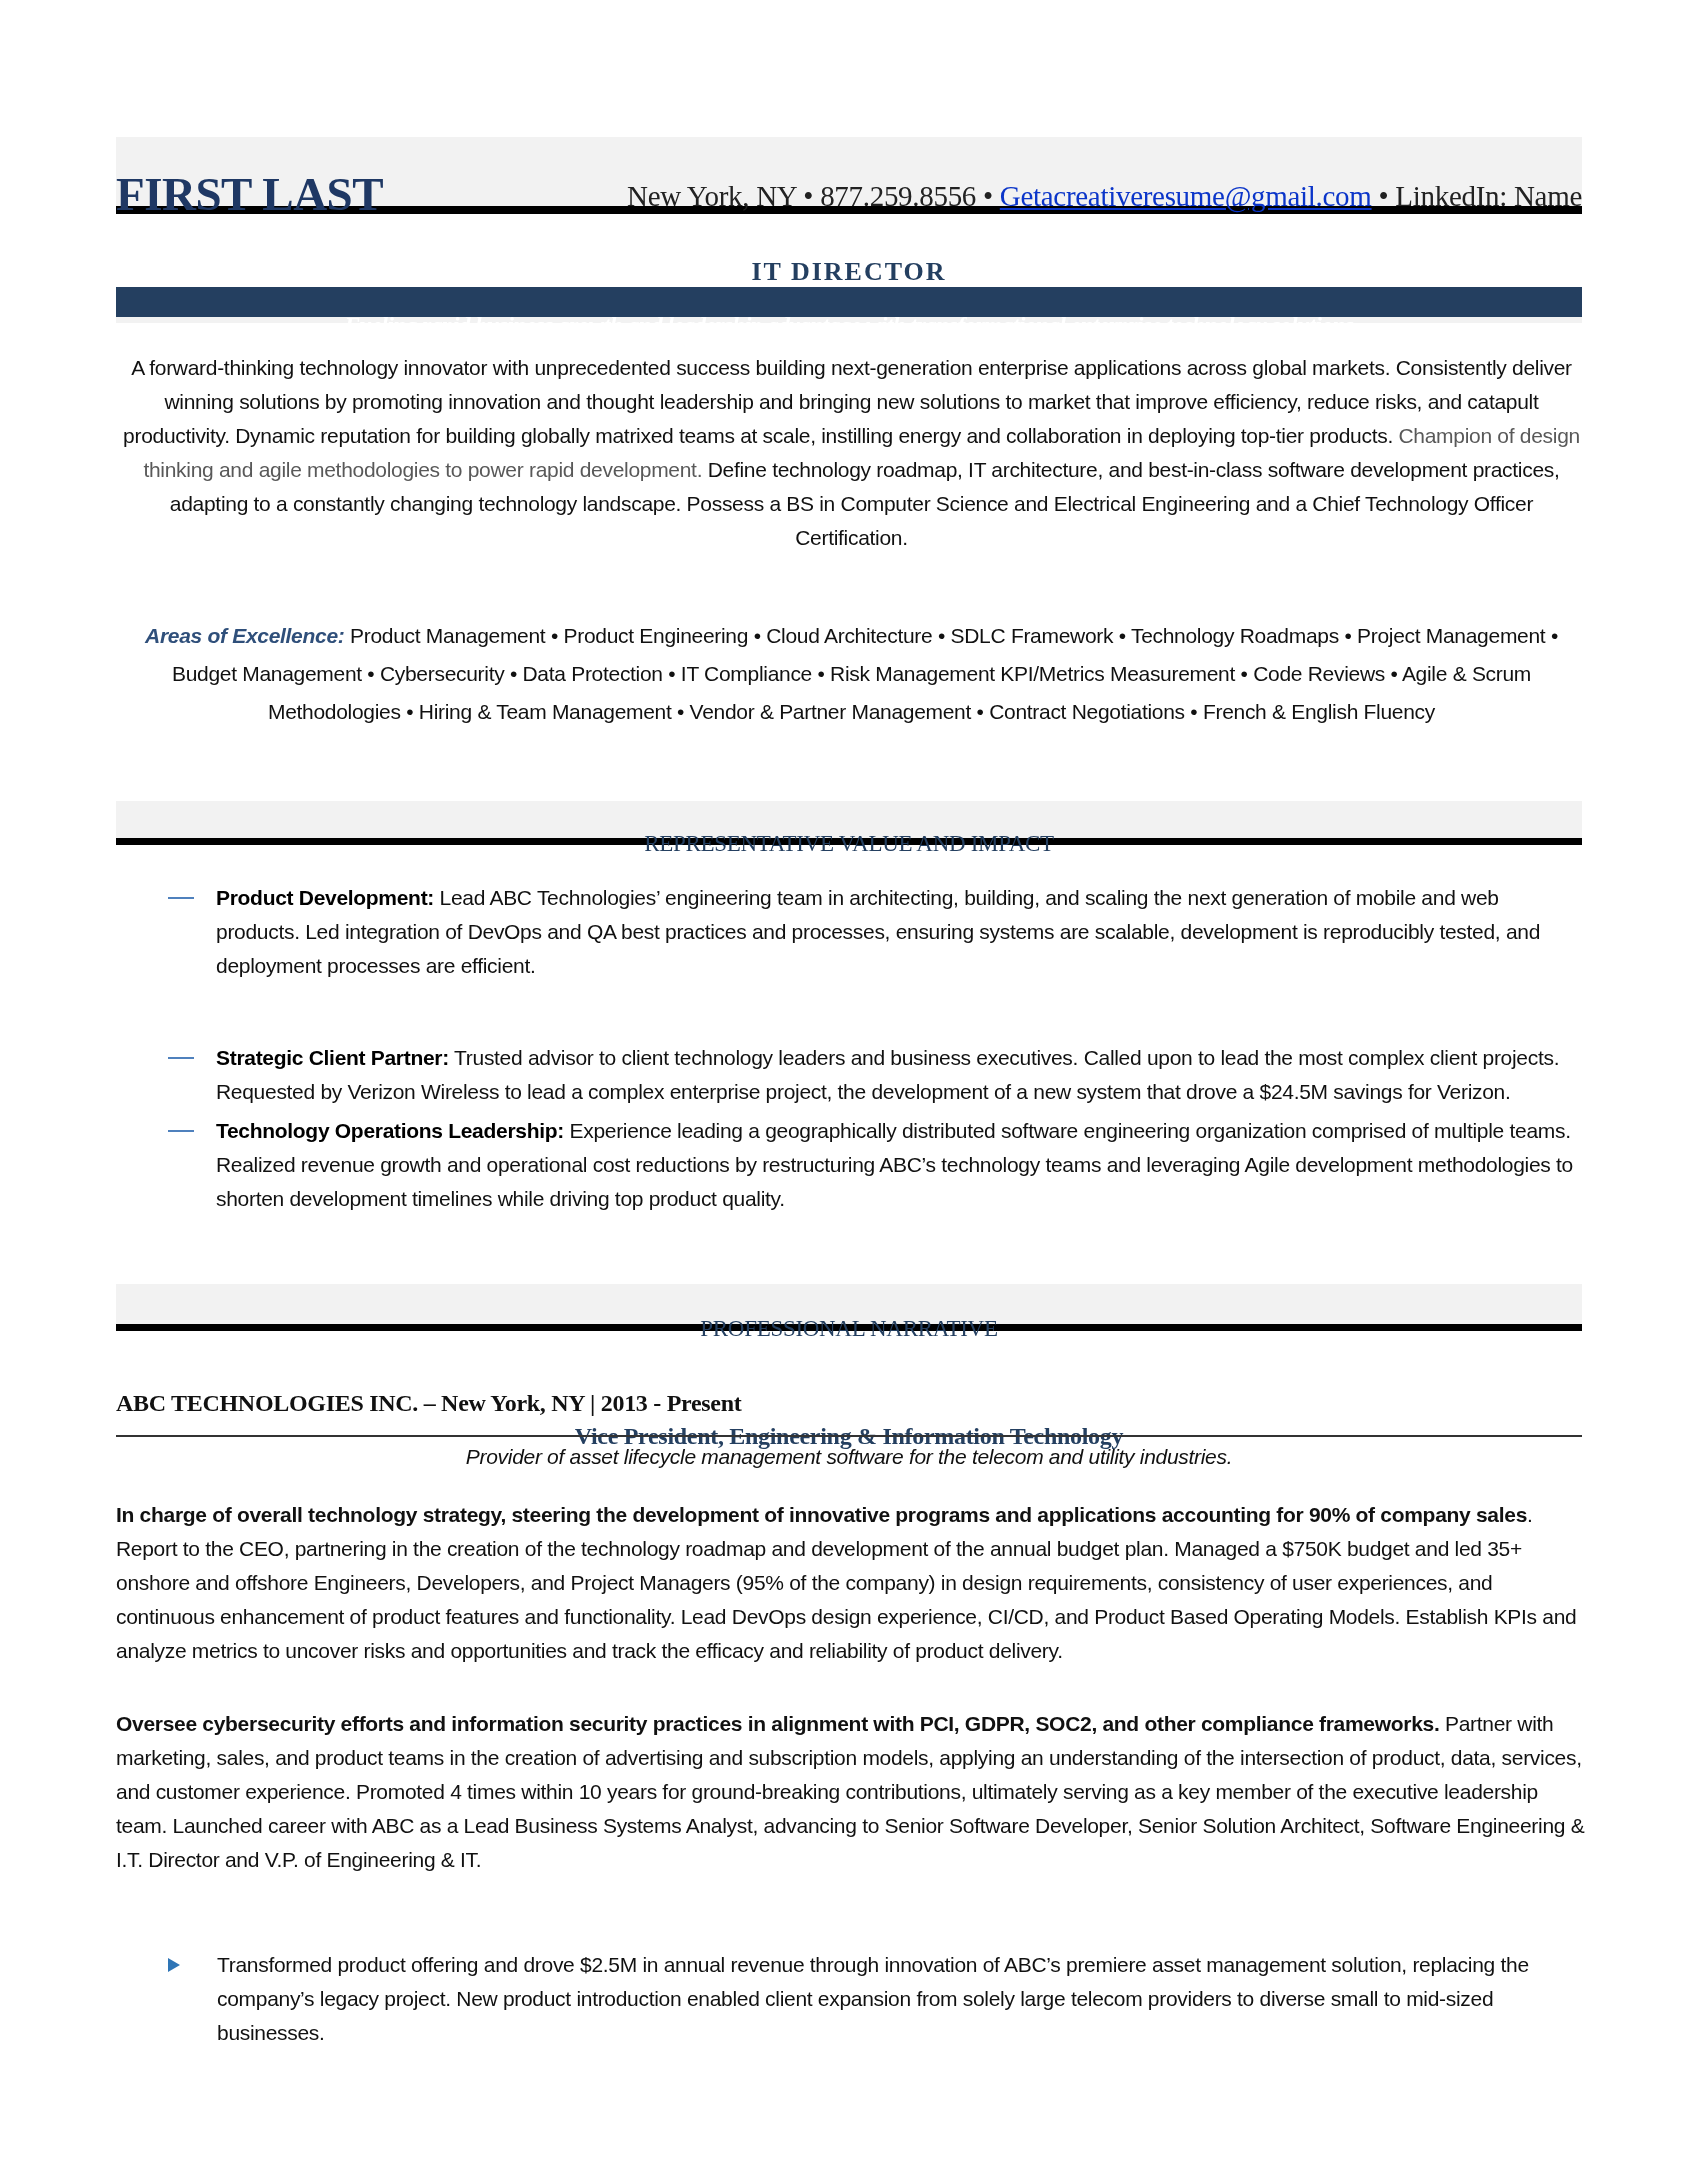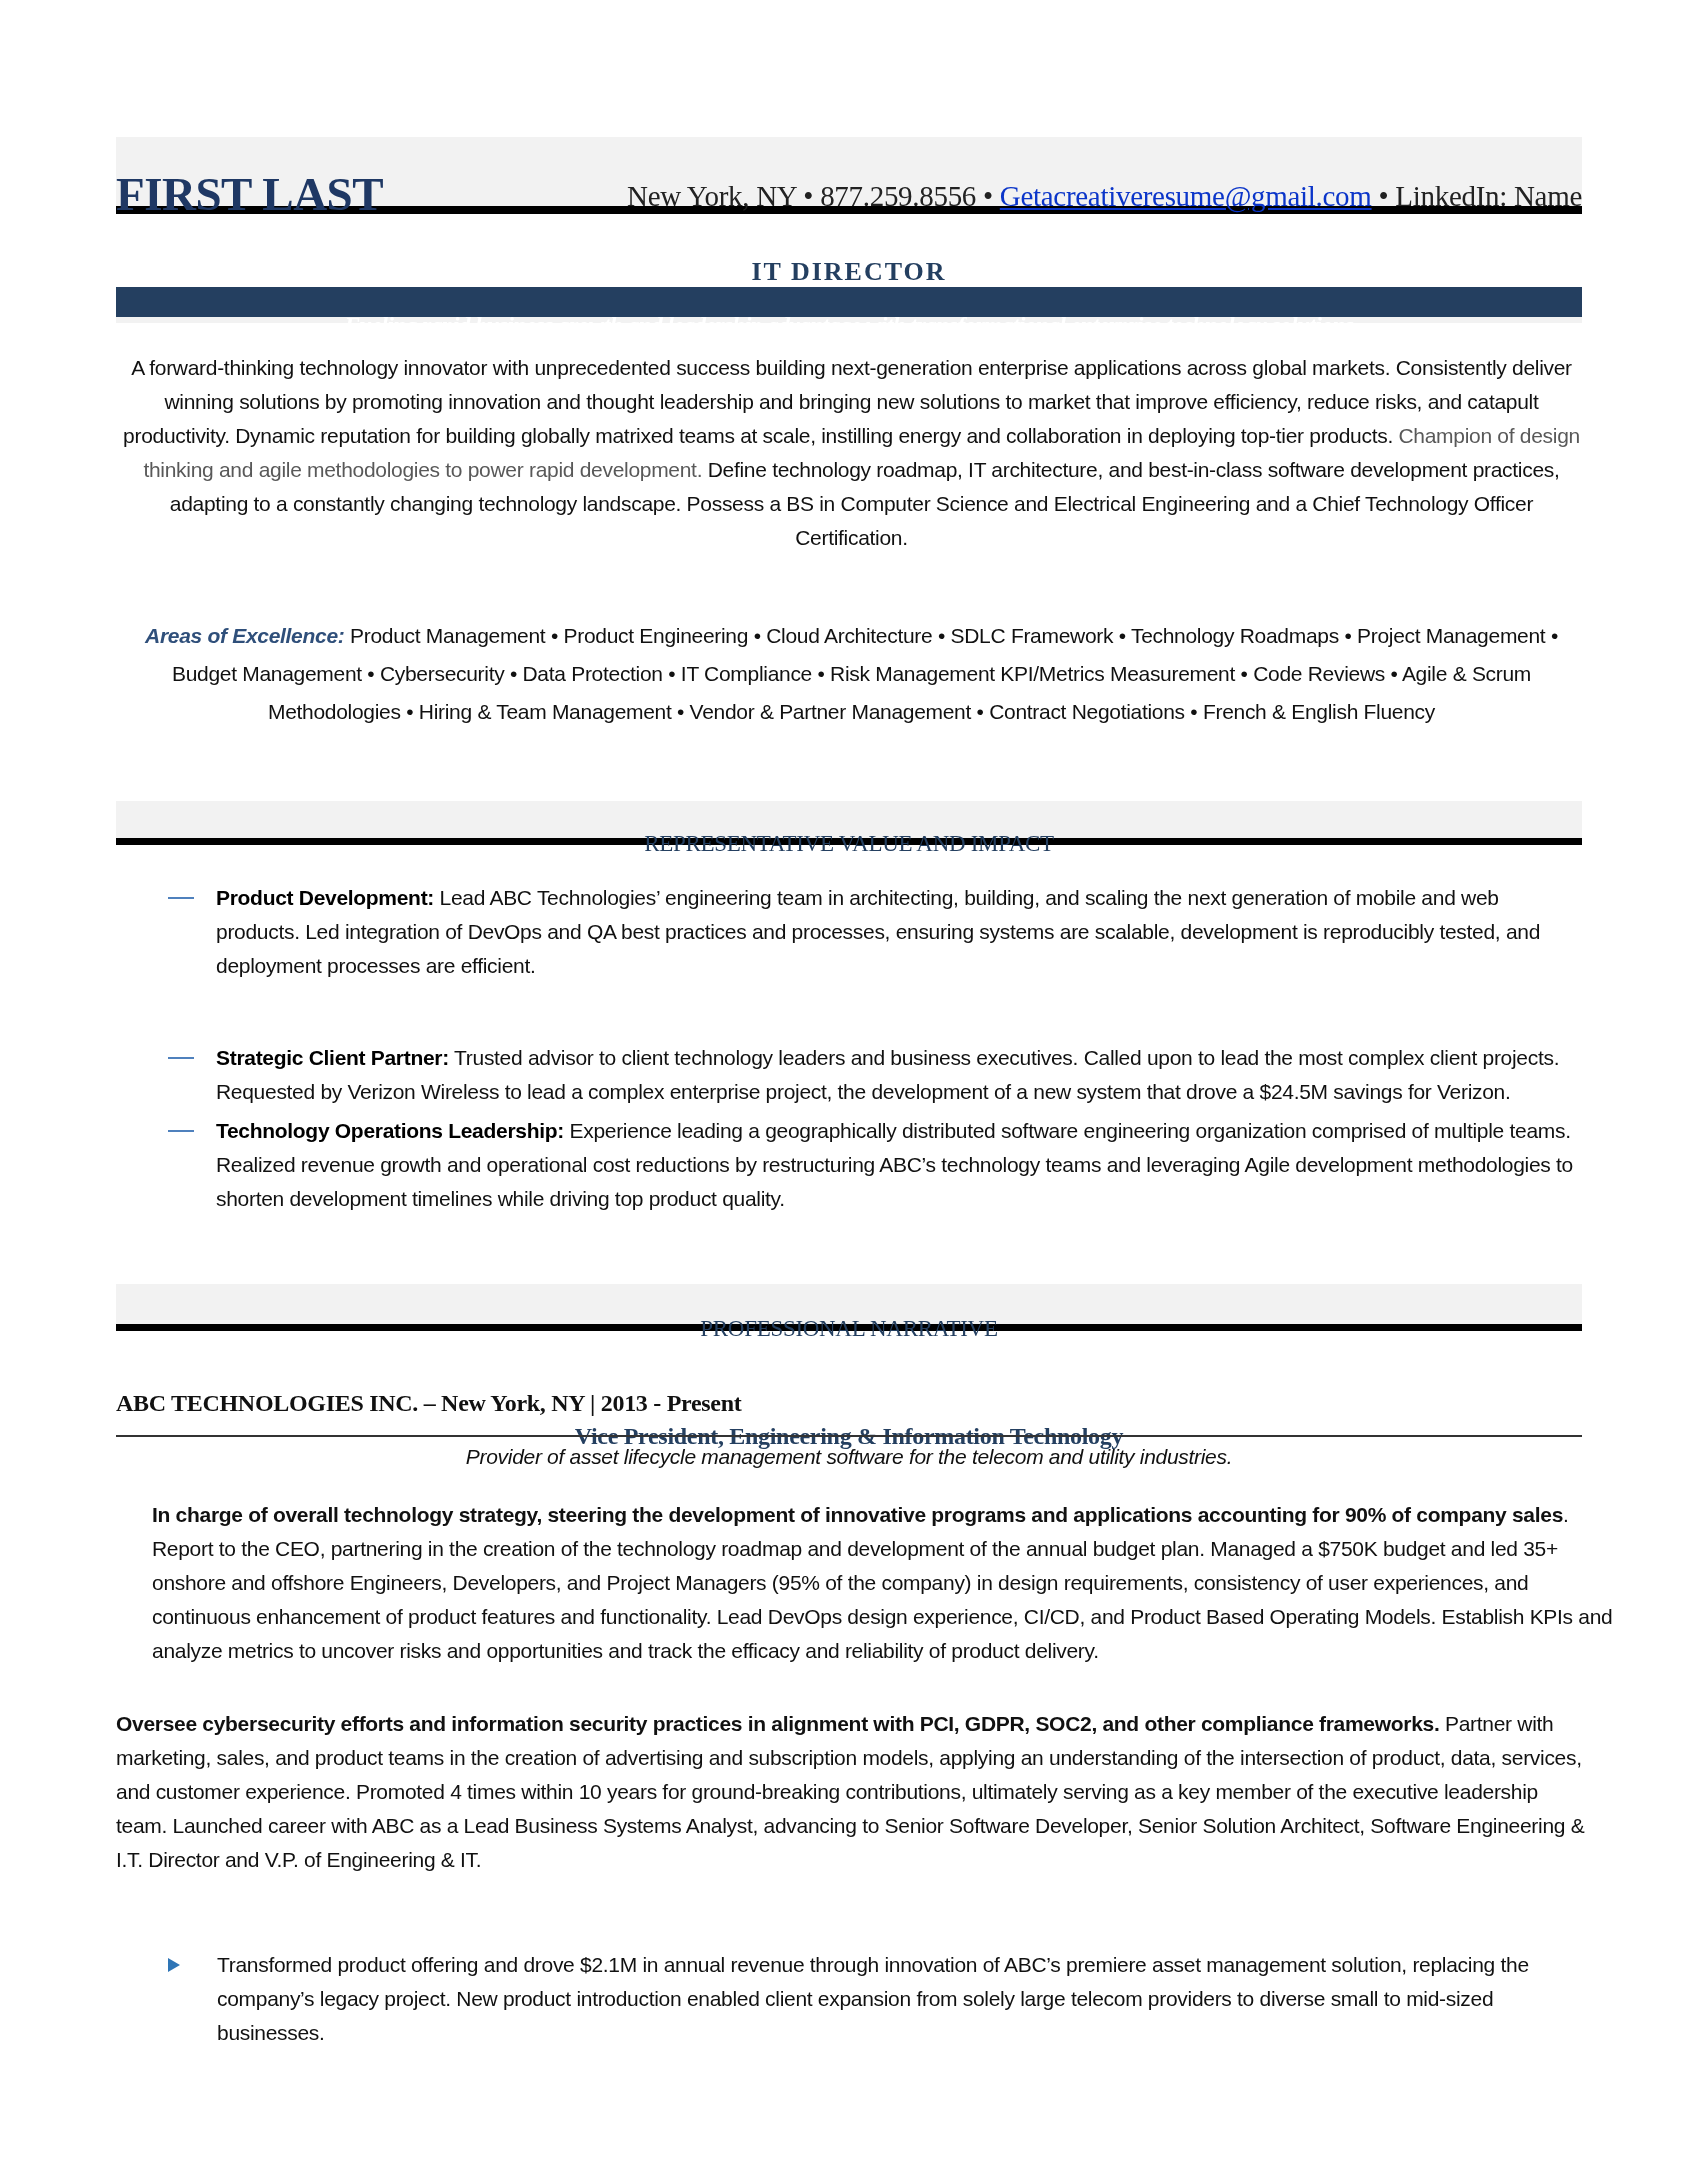--- a/index.html
+++ b/index.html
@@ -32,21 +32,21 @@
   .impact .dash { position:absolute; left:0; top:16px; width:26px; height:2px; background:#4f81bd; }
   .impact .txt { margin-left:48px; width:1366px; }
   .impact .txt b { font-weight:bold; color:#000; }
   #impact-0 { top:881px; } #impact-1 { top:1041px; } #impact-2 { top:1114px; }
   #company { left:116px; width:1466px; top:1362px; font-size:24px; font-weight:bold; color:#111; line-height:34px; letter-spacing:-0.3px; }
   #job-title { left:116px; width:1466px; top:1395px; text-align:center; font-size:24px; font-weight:bold; color:#243f60; line-height:34px; letter-spacing:-0.3px; }
   #job-rule { position:absolute; left:116px; width:1466px; top:1435px; height:2px; background:#333; }
   #provider { left:116px; width:1466px; top:1440px; text-align:center; font-style:italic; }
   .para { position:absolute; left:116px; width:1470px; }
   .para b { font-weight:bold; }
-  #para-0 { top:1498px;margin-left:36px; } #para-1 { top:1707px; }
+  #para-0 { top:1498px; } #para-1 { top:1707px; }
   .ach { position:absolute; left:166px; width:1416px; top:1948px; }
   .ach .arrow { position:absolute; left:2px; top:10px; width:0; height:0; border-top:7px solid transparent; border-bottom:7px solid transparent; border-left:12px solid #2e75b6; }
   .ach .txt { margin-left:51px; width:1356px; }
 </style>
 </head>
 <body>
 
 <div class="band" id="header-band"></div>
 <div class="rule" id="header-rule"></div>
 <div class="abs serif" id="name">FIRST LAST</div>
@@ -91,15 +91,15 @@
 <div class="abs serif" id="company">ABC TECHNOLOGIES INC. – New York, NY | 2013 - Present</div>
 <div class="abs serif" id="job-title">Vice President, Engineering &amp; Information Technology</div>
 <div id="job-rule"></div>
 <div class="abs body-text" id="provider">Provider of asset lifecycle management software for the telecom and utility industries.</div>
 
 <div class="para body-text" id="para-0"><b>In charge of overall technology strategy, steering the development of innovative programs and applications accounting for 90% of company sales</b><span>. Report to the CEO, partnering in the creation of the technology roadmap and development of the annual budget plan. Managed a $750K budget and led 35+ onshore and offshore Engineers, Developers, and Project Managers (95% of the company) in design requirements, consistency of user experiences, and continuous enhancement of product features and functionality. Lead DevOps design experience, CI/CD, and Product Based Operating Models. Establish KPIs and analyze metrics to uncover risks and opportunities and track the efficacy and reliability of product delivery.</span></div>
 <div class="para body-text" id="para-1"><b>Oversee cybersecurity efforts and information security practices in alignment with PCI, GDPR, SOC2, and other compliance frameworks.</b><span> Partner with marketing, sales, and product teams in the creation of advertising and subscription models, applying an understanding of the intersection of product, data, services, and customer experience. Promoted 4 times within 10 years for ground-breaking contributions, ultimately serving as a key member of the executive leadership team. Launched career with ABC as a Lead Business Systems Analyst, advancing to Senior Software Developer, Senior Solution Architect, Software Engineering &amp; I.T. Director and V.P. of Engineering &amp; IT.</span></div>
 
 <div class="ach body-text">
   <span class="arrow"></span>
-  <div class="txt">Transformed product offering and drove $2.1M in annual revenue through innovation of ABC’s premiere asset management solution, replacing the company’s legacy project. New product introduction enabled client expansion from solely large telecom providers to diverse small to mid-sized businesses.</div>
+  <div class="txt">Transformed product offering and drove $2.5M in annual revenue through innovation of ABC’s premiere asset management solution, replacing the company’s legacy project. New product introduction enabled client expansion from solely large telecom providers to diverse small to mid-sized businesses.</div>
 </div>
 
 
 </body></html>

